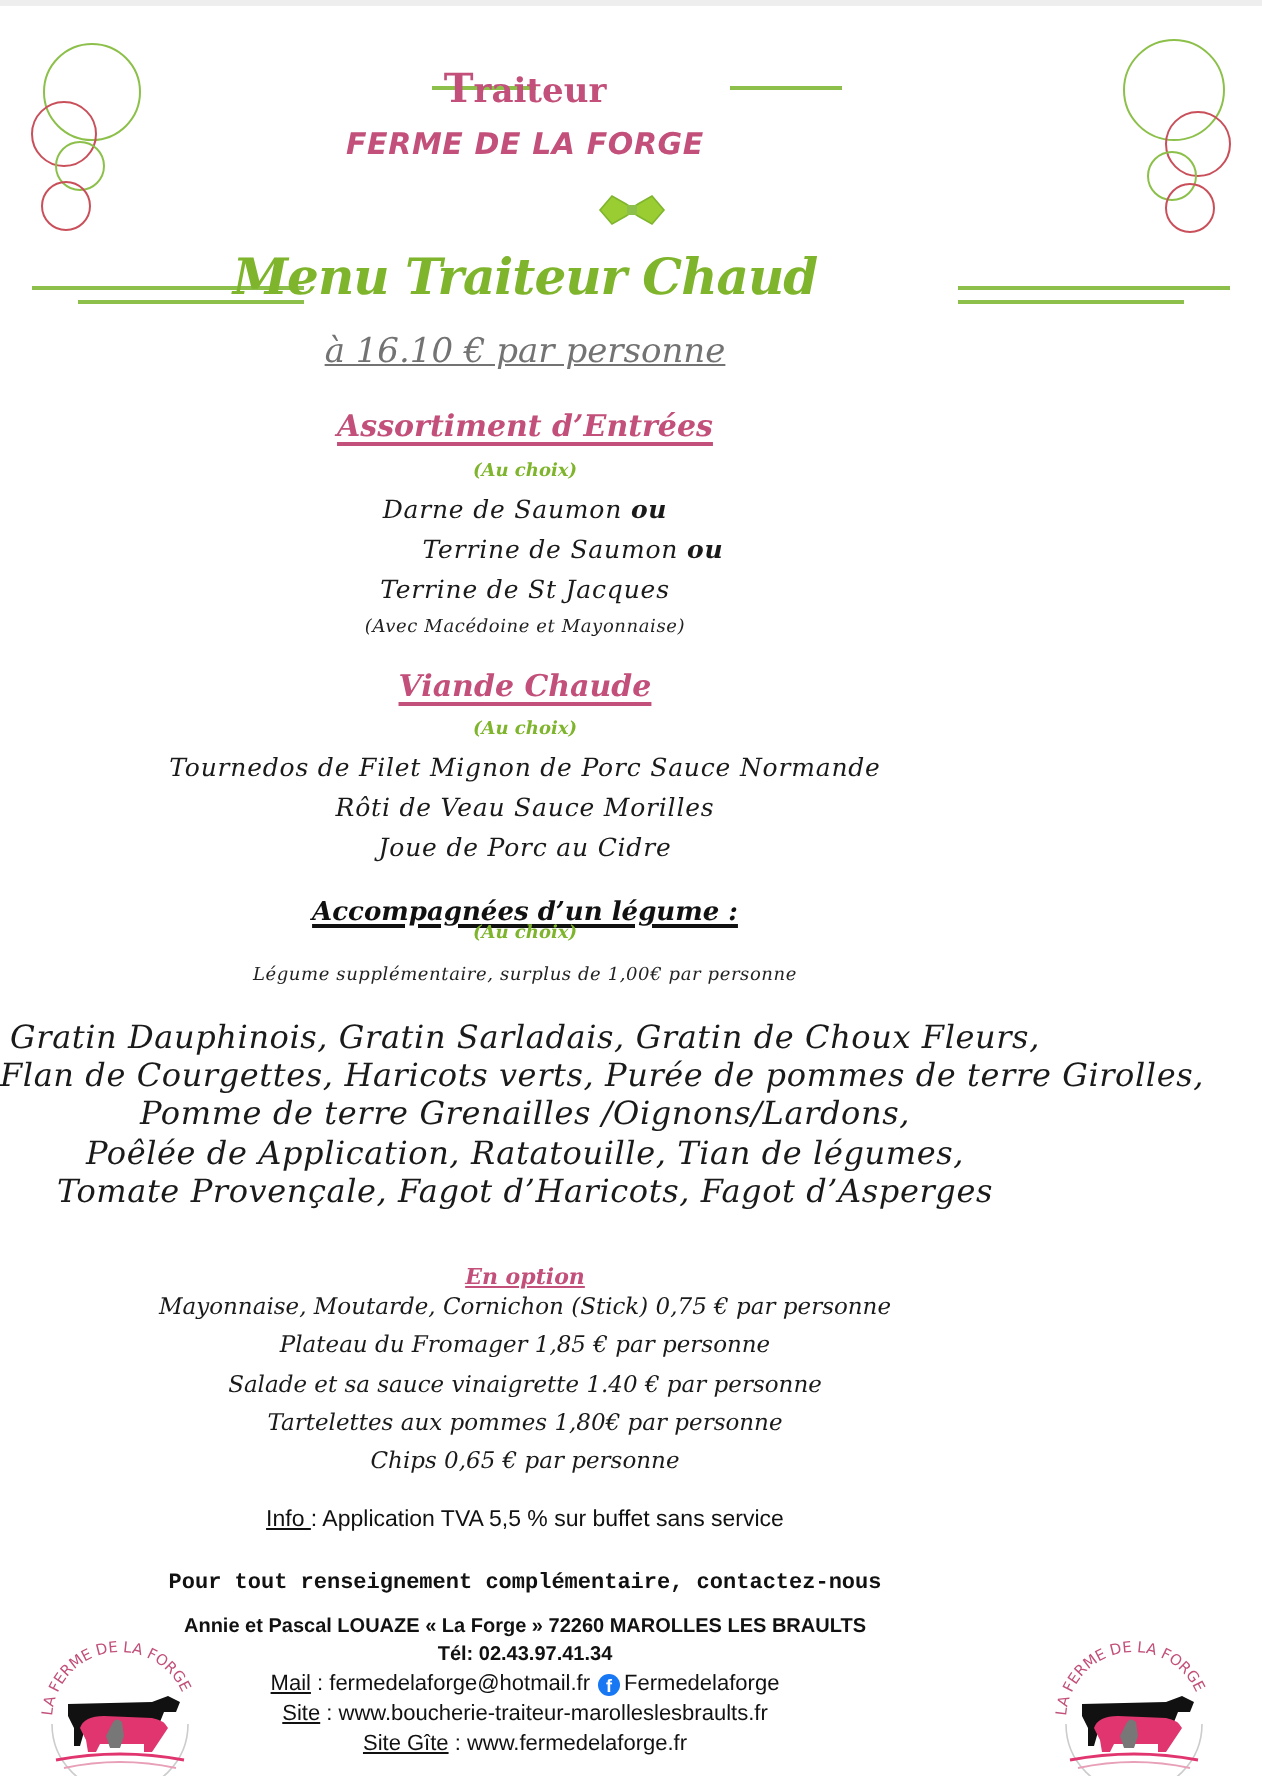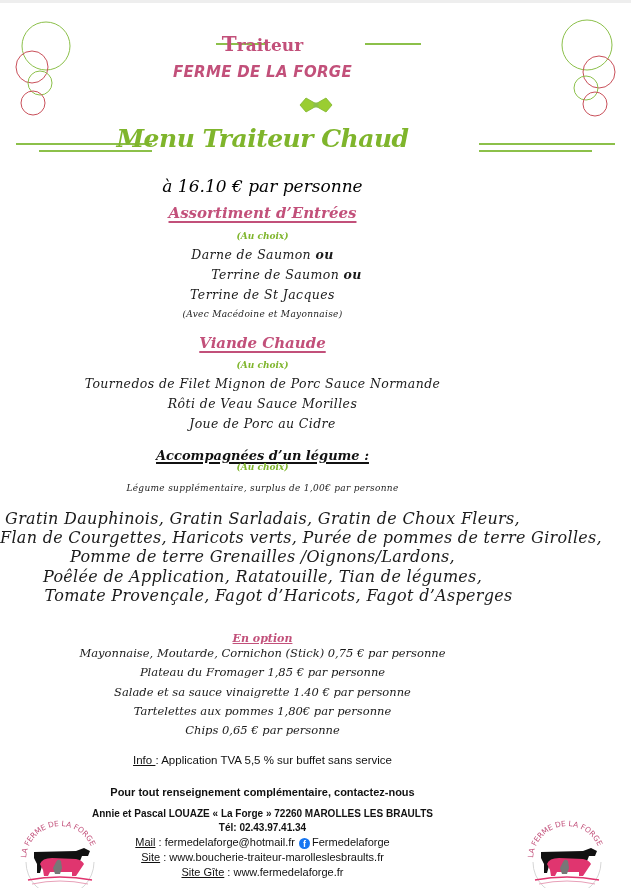--- a/index.html
+++ b/index.html
@@ -3,21 +3,21 @@
 <meta charset="utf-8">
 <style>
   html, body { margin:0; padding:0; background:#ffffff; }
   body { width:631px; height:888px; position:relative; overflow:hidden; font-family:"DejaVu Serif", serif; color:#111; }
   .topbar { position:absolute; left:0; top:0; width:631px; height:3px; background:#eeeeee; }
   .abs { position:absolute; left:0; width:525px; text-align:center; white-space:nowrap; }
   .t-traiteur { top:32px; font-family:"DejaVu Serif", serif; font-weight:bold; font-size:17px; color:#c2507a; }
   .t-traiteur .cap { font-size:20px; }
   .t-ferme { top:63px; font-family:"DejaVu Sans", sans-serif; font-style:italic; font-weight:bold; font-size:15px; color:#c2507a; letter-spacing:0.3px; }
   .t-menu { top:124px; font-style:italic; font-weight:bold; font-size:25px; color:#7fb52c; letter-spacing:-0.5px; }
-  .t-price { top:176px; font-style:italic; font-size:17px; color:#000000; }
+  .t-price { top:166px; font-style:italic; font-size:17px; color:#737373;text-decoration:underline; }
   .sec-title { font-style:italic; font-weight:bold; font-size:15px; color:#c2507a; text-decoration:underline; text-decoration-thickness:2px; text-underline-offset:3px; }
   .sec-title-black { font-style:italic; font-weight:bold; font-size:13px; color:#111; text-decoration:underline; text-decoration-thickness:1.5px; text-underline-offset:2px; }
   .choix { font-style:italic; font-weight:bold; font-size:9px; color:#7fb52c; }
   .item { font-style:italic; font-size:12.5px; color:#1a1a1a; letter-spacing:0.4px; }
   .small-note { font-style:italic; font-size:9px; color:#222; letter-spacing:0.3px; }
   .ou { font-weight:bold; }
   .veg { font-style:italic; font-size:16px; color:#1a1a1a; letter-spacing:0.3px; }
   .opt-title { font-style:italic; font-weight:bold; font-size:11px; color:#c2507a; text-decoration:underline; }
   .opt { font-style:italic; font-size:11.5px; color:#1a1a1a; }
   .sans { font-family:"Liberation Sans", sans-serif; }
@@ -81,32 +81,32 @@
 <div class="abs item" style="top:396px;">Rôti de Veau Sauce Morilles</div>
 <div class="abs item" style="top:416px;">Joue de Porc au Cidre</div>
 
 <div class="abs" style="top:445px;"><span class="sec-title-black">Accompagnées d’un légume :</span></div>
 <div class="abs choix" style="top:462px;">(Au choix)</div>
 <div class="abs small-note" style="top:483px;">Légume supplémentaire, surplus de 1,00€ par personne</div>
 <div class="abs veg" style="top:509px;">Gratin Dauphinois, Gratin Sarladais, Gratin de Choux Fleurs,</div>
 <div class="abs veg" style="top:528px;">Flan de Courgettes, Haricots verts, Purée de pommes de terre Girolles,</div>
 <div class="abs veg" style="top:547px;">Pomme de terre Grenailles /Oignons/Lardons,</div>
 <div class="abs veg" style="top:567px;">Poêlée de Application, Ratatouille, Tian de légumes,</div>
-<div class="abs veg" style="top:586px;padding-left:16px;">Tomate Provençale, Fagot d’Haricots, Fagot d’Asperges</div>
+<div class="abs veg" style="top:586px;">Tomate Provençale, Fagot d’Haricots, Fagot d’Asperges</div>
 
 <div class="abs" style="top:627px;"><span class="opt-title">En option</span></div>
 <div class="abs opt" style="top:646px;">Mayonnaise, Moutarde, Cornichon (Stick) 0,75 € par personne</div>
 <div class="abs opt" style="top:665px;">Plateau du Fromager 1,85 € par personne</div>
 <div class="abs opt" style="top:685px;">Salade et sa sauce vinaigrette 1.40 € par personne</div>
 <div class="abs opt" style="top:704px;">Tartelettes aux pommes 1,80€ par personne</div>
 <div class="abs opt" style="top:723px;">Chips 0,65 € par personne</div>
 
 <div class="abs sans info" style="top:754px;"><span class="u">Info </span><span>: Application TVA 5,5 % sur buffet sans service</span></div>
 
-<div class="abs sans contact-b" style="top:786px;">Pour tout renseignement complémentaire, contactez-nous</div>
+<div class="abs sans contact-b" style="top:786px;font-family:Liberation Mono, monospace;">Pour tout renseignement complémentaire, contactez-nous</div>
 <div class="abs sans contact-b2" style="top:808px;">Annie et Pascal LOUAZE « La Forge » 72260 MAROLLES LES BRAULTS</div>
 <div class="abs sans contact-b2" style="top:822px;">Tél: 02.43.97.41.34</div>
 <div class="abs sans contact" style="top:836px;"><span class="u">Mail</span><span> : fermedelaforge@hotmail.fr</span><span class="fb">f</span><span>Fermedelaforge</span></div>
 <div class="abs sans contact" style="top:851px;"><span class="u">Site</span><span> : www.boucherie-traiteur-marolleslesbraults.fr</span></div>
 <div class="abs sans contact" style="top:866px;"><span class="u">Site Gîte</span><span> : www.fermedelaforge.fr</span></div>
 
 <svg style="left:18px;top:818px;" width="84" height="70" viewBox="0 0 84 70">
   <defs>
       <path id="arcL" d="M8 42 A34 34 0 0 1 76 42"></path>
     </defs>

